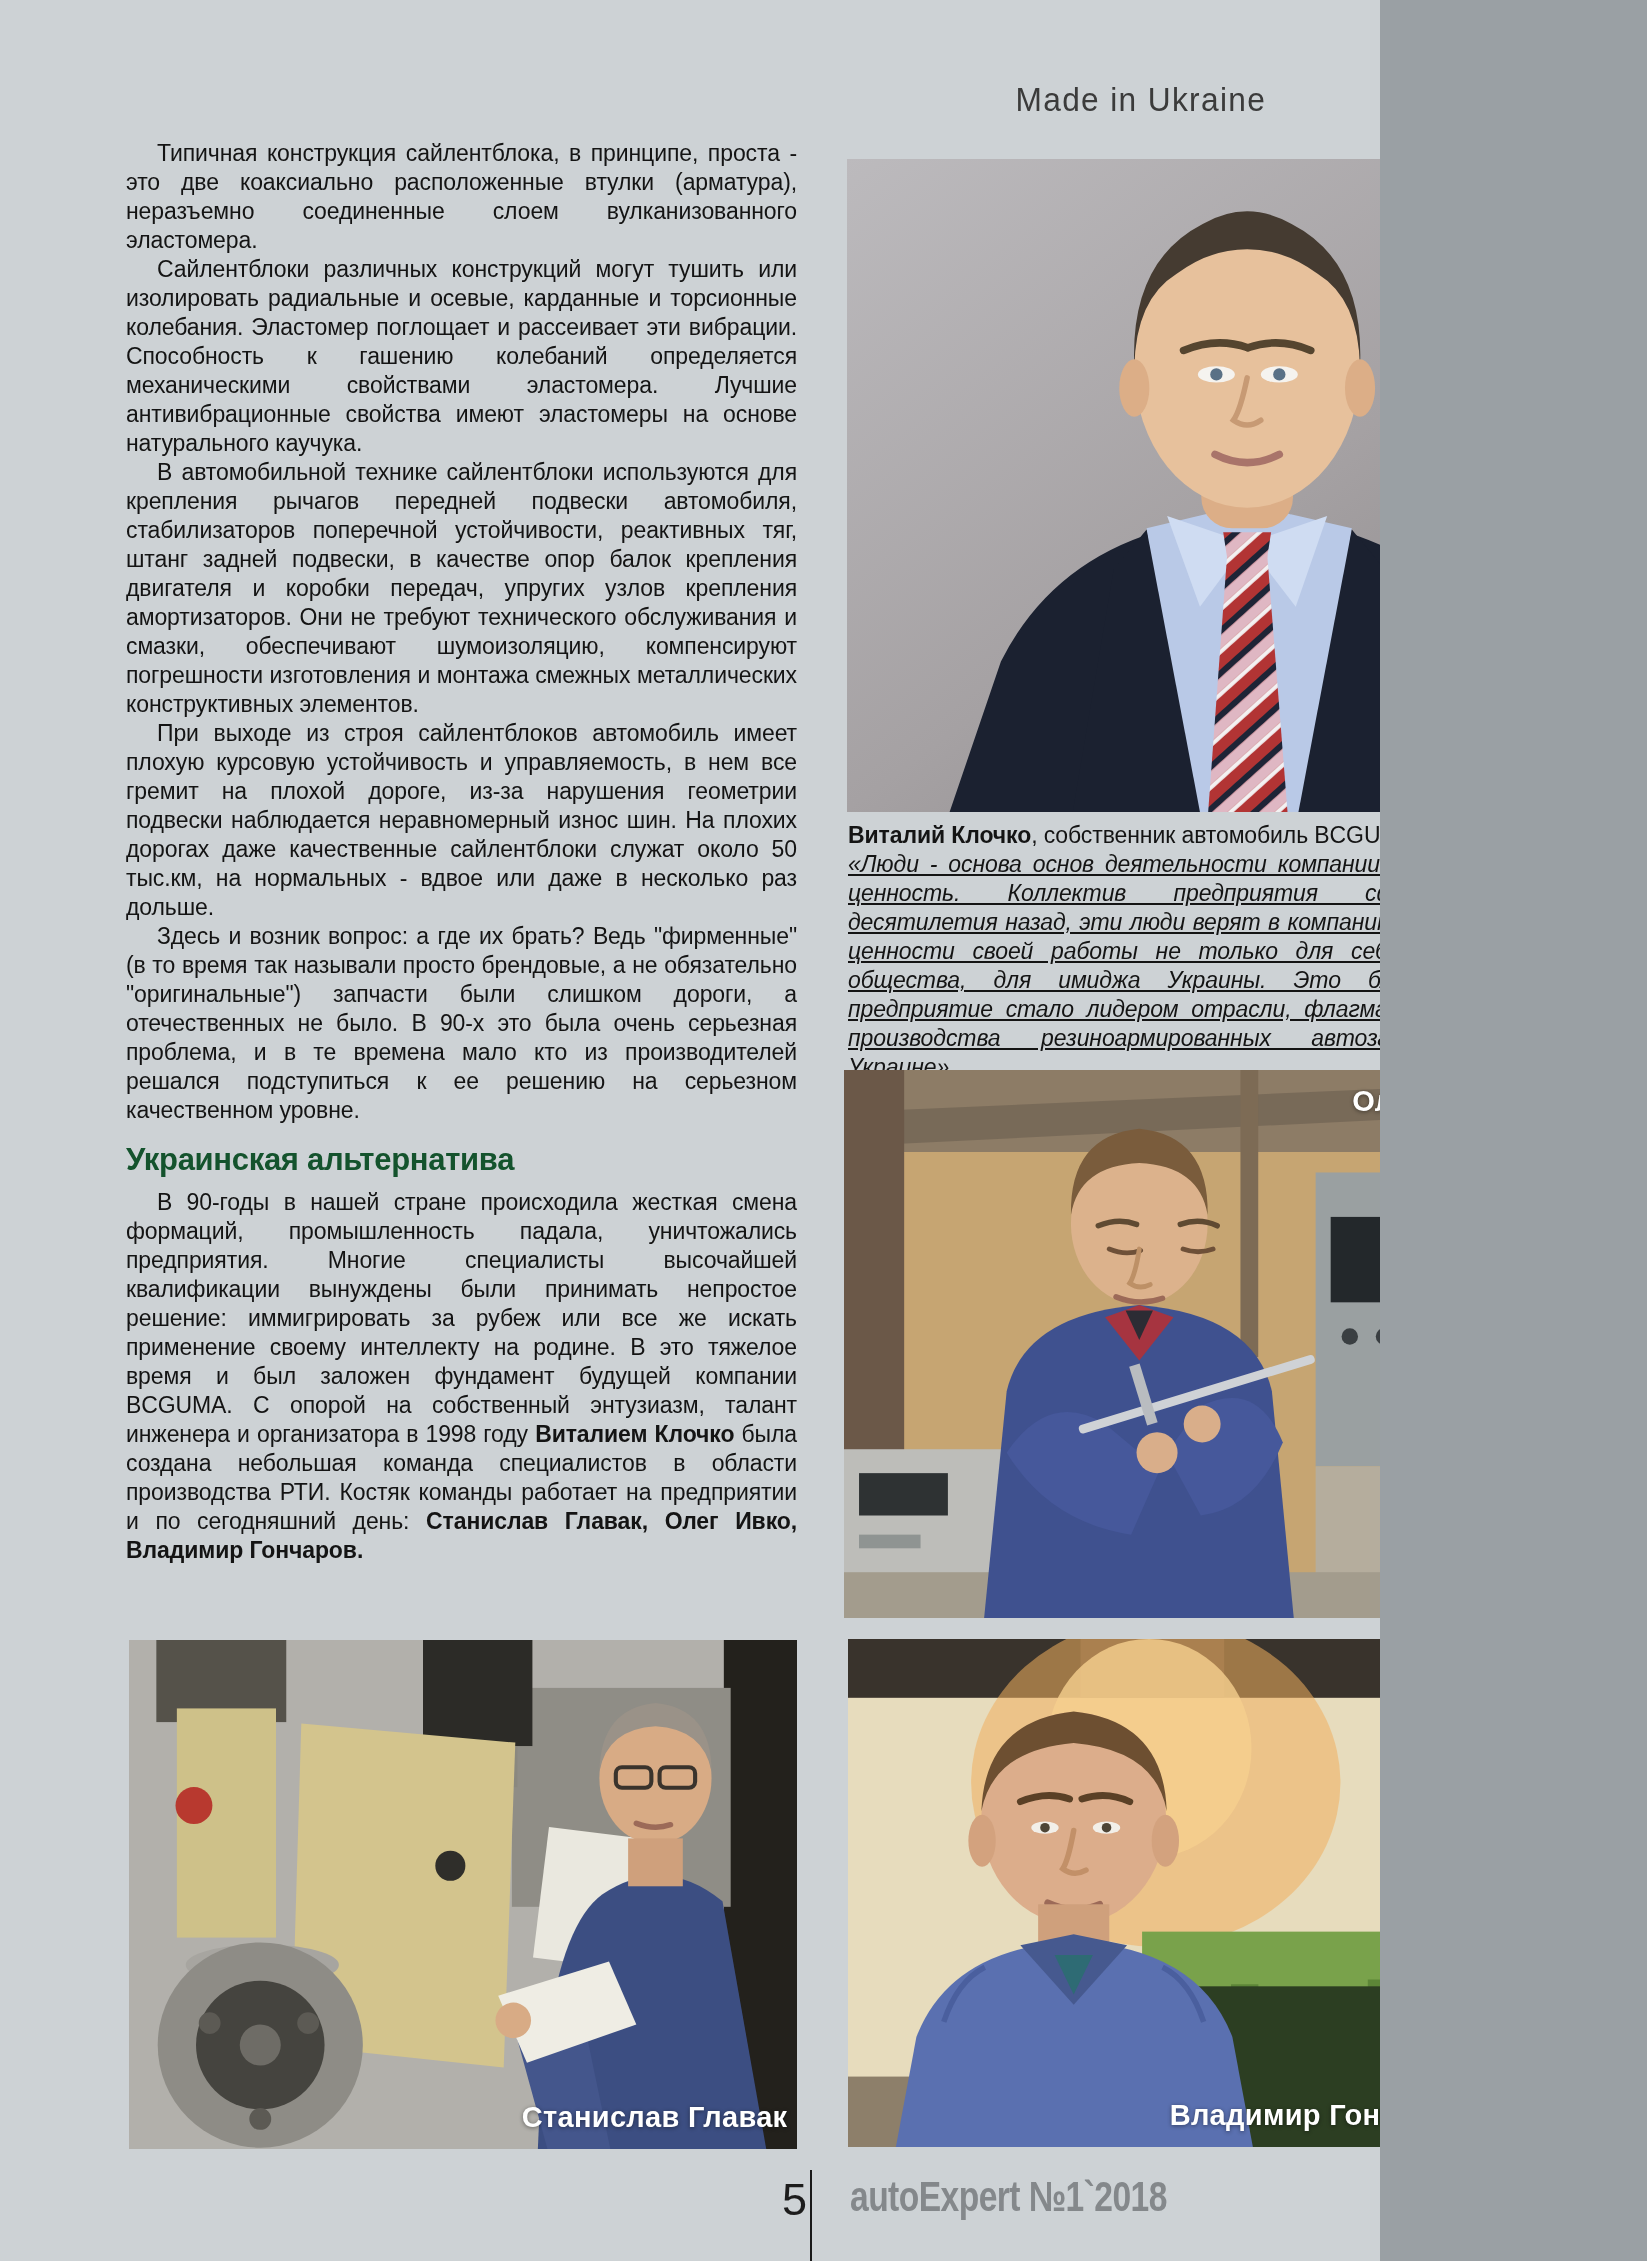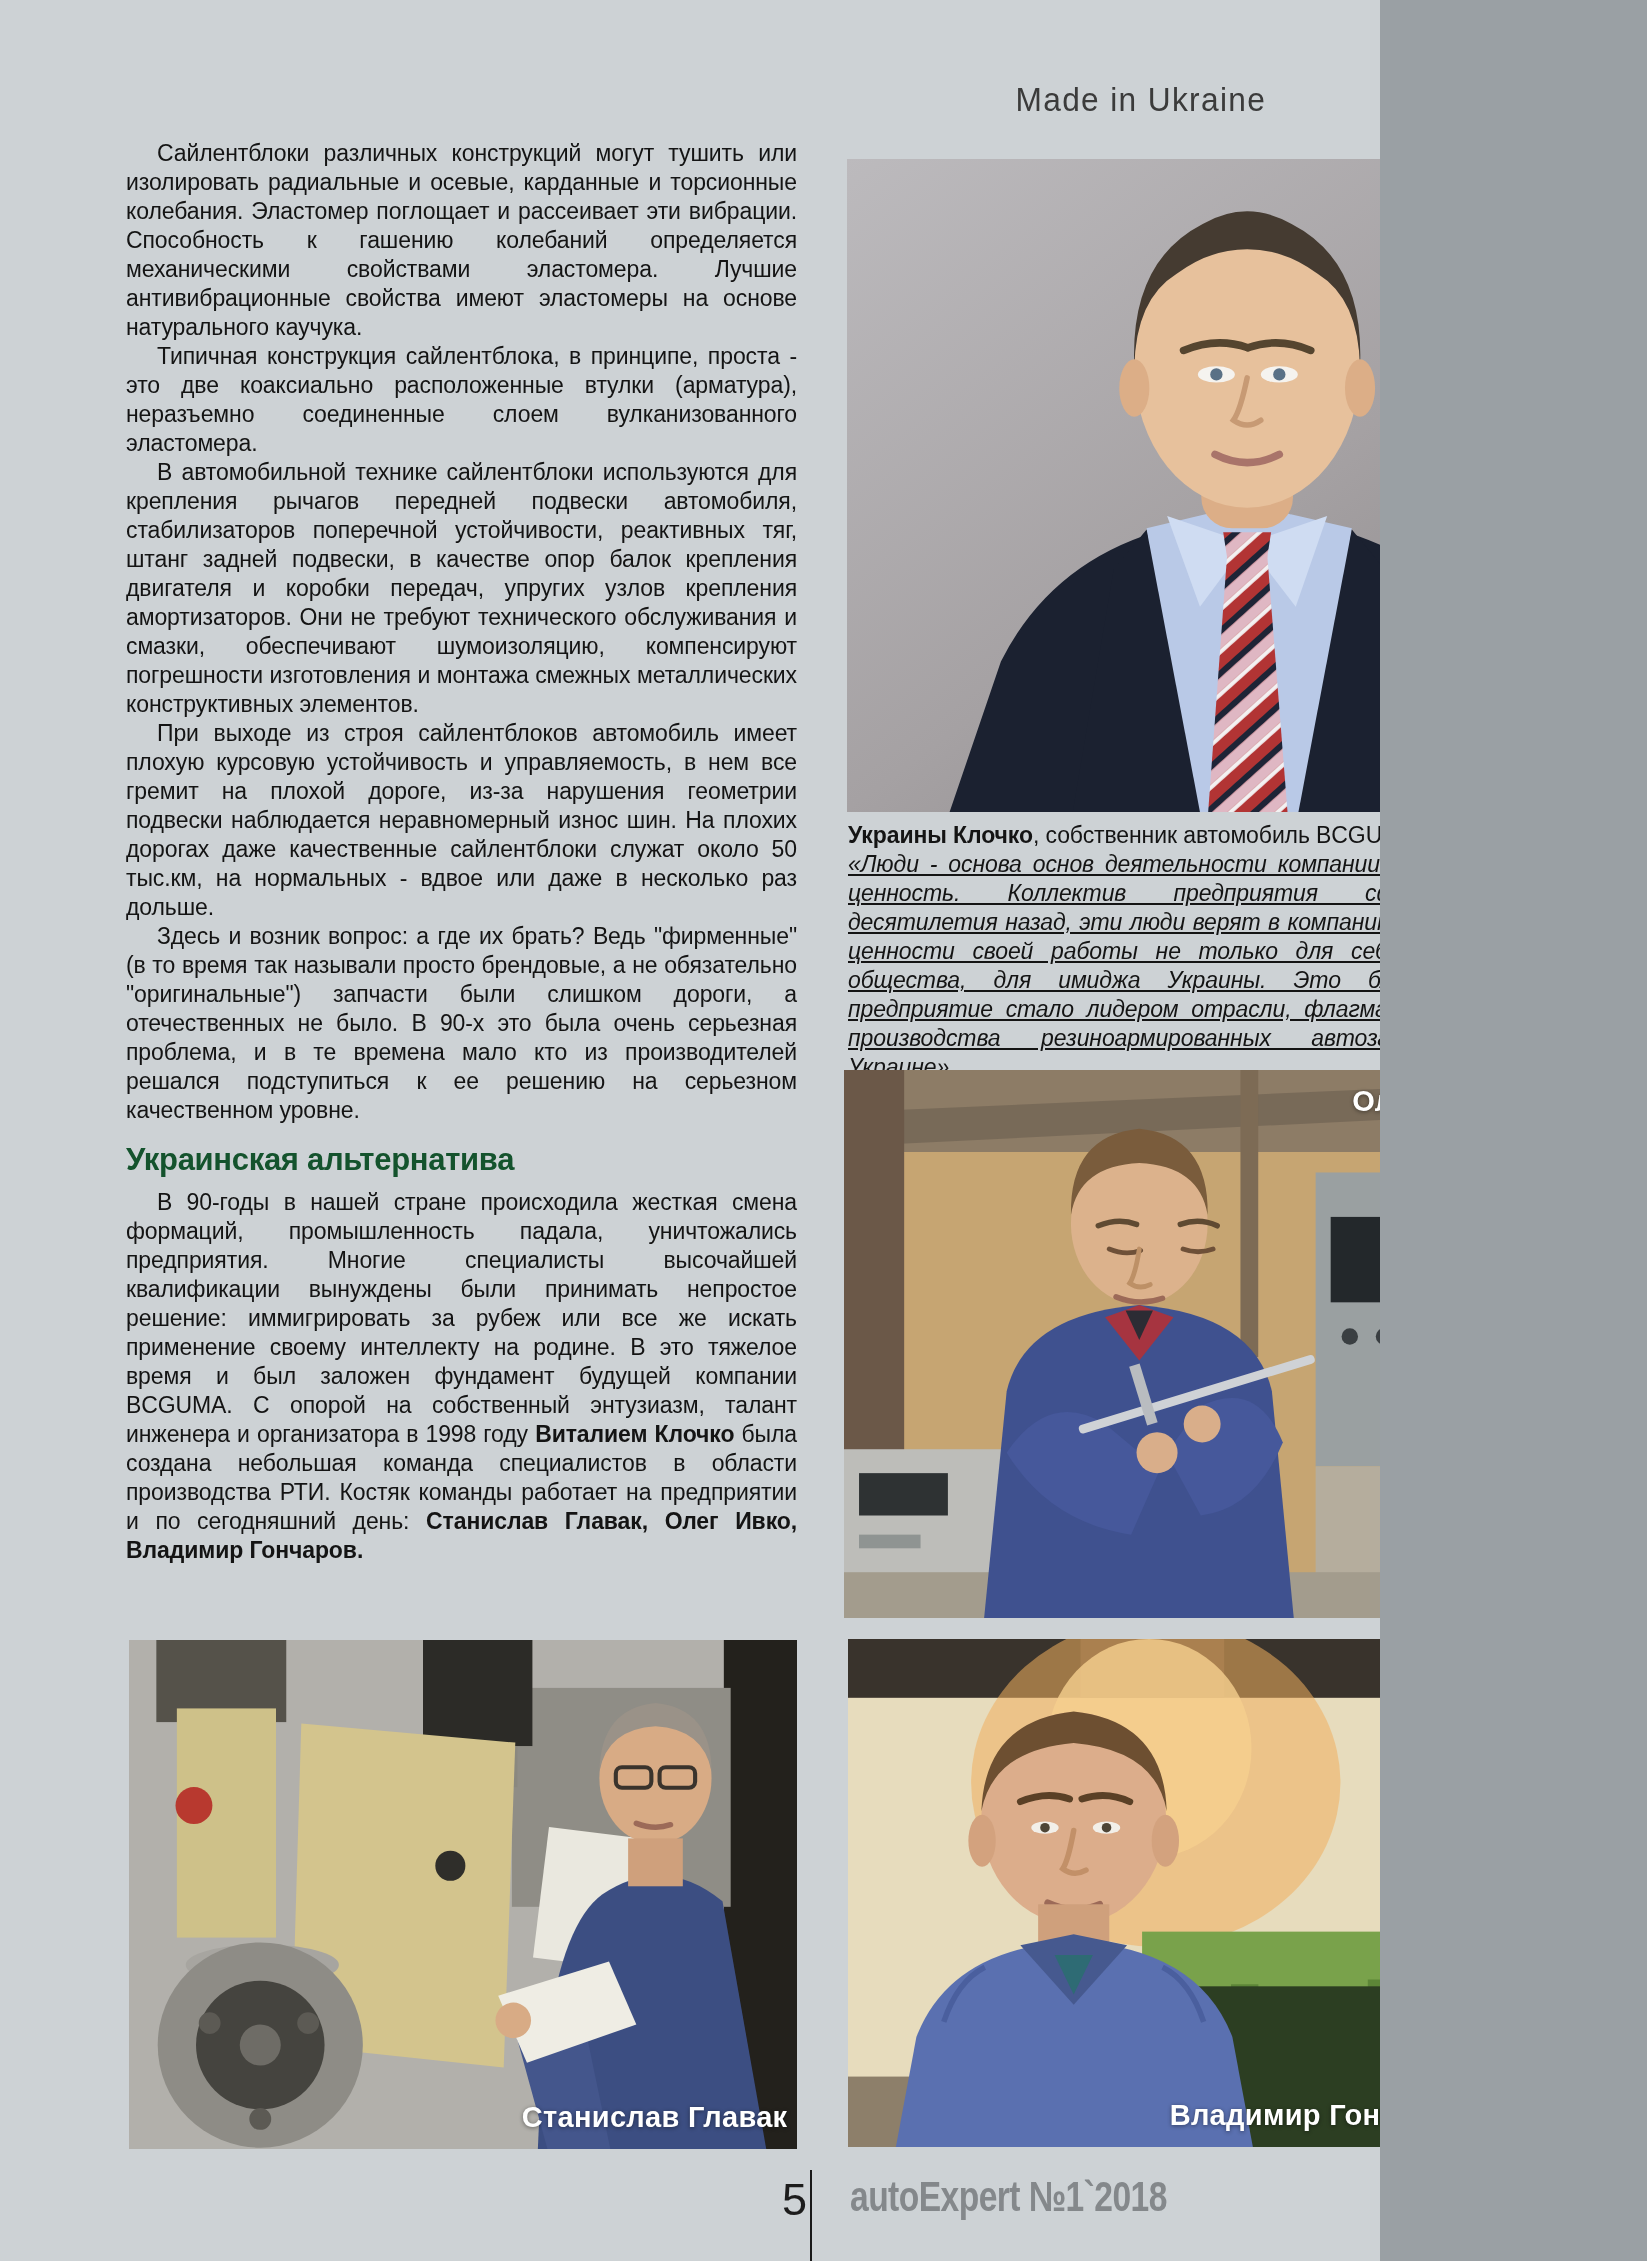--- a/index.html
+++ b/index.html
@@ -41,22 +41,22 @@
     transform-origin:left top;letter-spacing:-0.7px;font-style:normal;}
 </style>
 </head>
 <body>
 
 <div class="page">
 
   <div class="masthead">Made in Ukraine</div>
 
   <div class="col-left">
+    <p>Типичная конструкция сайлентблока, в принципе, проста - это две коаксиально расположенные втулки (арматура), неразъемно соединенные слоем вулканизованного эластомера.</p>
     <p>Сайлентблоки различных конструкций могут тушить или изолировать радиальные и осевые, карданные и торсионные колебания. Эластомер поглощает и рассеивает эти вибрации. Способность к гашению колебаний определяется механическими свойствами эластомера. Лучшие антивибрационные свойства имеют эластомеры на основе натурального каучука.</p>
-    <p>Типичная конструкция сайлентблока, в принципе, проста - это две коаксиально расположенные втулки (арматура), неразъемно соединенные слоем вулканизованного эластомера.</p>
     <p>В автомобильной технике сайлентблоки используются для крепления рычагов передней подвески автомобиля, стабилизаторов поперечной устойчивости, реактивных тяг, штанг задней подвески, в качестве опор балок крепления двигателя и коробки передач, упругих узлов крепления амортизаторов. Они не требуют технического обслуживания и смазки, обеспечивают шумоизоляцию, компенсируют погрешности изготовления и монтажа смежных металлических конструктивных элементов.</p>
     <p>При выходе из строя сайлентблоков автомобиль имеет плохую курсовую устойчивость и управляемость, в нем все гремит на плохой дороге, из-за нарушения геометрии подвески наблюдается неравномерный износ шин. На плохих дорогах даже качественные сайлентблоки служат около 50 тыс.км, на нормальных - вдвое или даже в несколько раз дольше.</p>
     <p>Здесь и возник вопрос: а где их брать? Ведь "фирменные" (в то время так называли просто брендовые, а не обязательно "оригинальные") запчасти были слишком дороги, а отечественных не было. В 90-х это была очень серьезная проблема, и в те времена мало кто из производителей решался подступиться к ее решению на серьезном качественном уровне.</p>
     <h2>Украинская альтернатива</h2>
     <p>
       <span>В 90-годы в нашей стране происходила жесткая смена формаций, промышленность падала, уничтожались предприятия. Многие специалисты высочайшей квалификации вынуждены были принимать непростое решение: иммигрировать за рубеж или все же искать применение своему интеллекту на родине. В это тяжелое время и был заложен фундамент будущей компании BCGUMA. С опорой на собственный энтузиазм, талант инженера и организатора в 1998 году </span><b>Виталием Клочко</b><span> была создана небольшая команда специалистов в области производства РТИ. Костяк команды работает на предприятии и по сегодняшний день: </span><b>Станислав Главак</b><b>, </b><b>Олег Ивко</b><b>, </b><b>Владимир Гончаров</b><b>.</b>
     </p>
   </div>
 
   <div class="photo" id="photo1">
@@ -93,21 +93,21 @@
       <ellipse cx="540" cy="315" rx="27" ry="12" fill="#f5f3ef"></ellipse>
       <ellipse cx="632" cy="315" rx="27" ry="12" fill="#f5f3ef"></ellipse>
       <circle cx="540" cy="315" r="9" fill="#5a7186"></circle>
       <circle cx="632" cy="315" r="9" fill="#5a7186"></circle>
       <path d="M585,320 q-10,48 -20,62 q20,14 40,0" stroke="#c79a74" stroke-width="8" fill="none" stroke-linecap="round"></path>
       <path d="M538,432 q47,24 94,0" stroke="#a9746a" stroke-width="11" fill="none" stroke-linecap="round"></path>
     </svg>
   </div>
 
   <div class="caption-block">
-    <p><b>Украины Клочко</b><span>, собственник автомобиль BCGUMA:</span></p>
+    <p><b>Виталий Клочко</b><span>, собственник автомобиль BCGUMA:</span></p>
     <p class="quote">«Люди - основа основ деятельности компании и ее высшая ценность. Коллектив предприятия сформировался десятилетия назад, эти люди верят в компанию, убеждены в ценности своей работы не только для себя, но и для общества, для имиджа Украины. Это благодаря им предприятие стало лидером отрасли, флагманом в сфере производства резиноармированных автозапчастей в Украине».</p>
   </div>
 
   <div class="photo" id="photo2">
     <svg viewBox="0 0 1008 802" preserveAspectRatio="none">
       <rect width="1008" height="802" fill="#c6a572"></rect>
       <rect width="1008" height="120" fill="#8d7c66"></rect>
       <path d="M0,62 L1008,18 L1008,62 L0,112 Z" fill="#6f6352" opacity="0.7"></path>
       <rect x="0" y="0" width="88" height="802" fill="#6b5848"></rect>
       <rect x="580" y="0" width="26" height="420" fill="#7d6b55"></rect>

